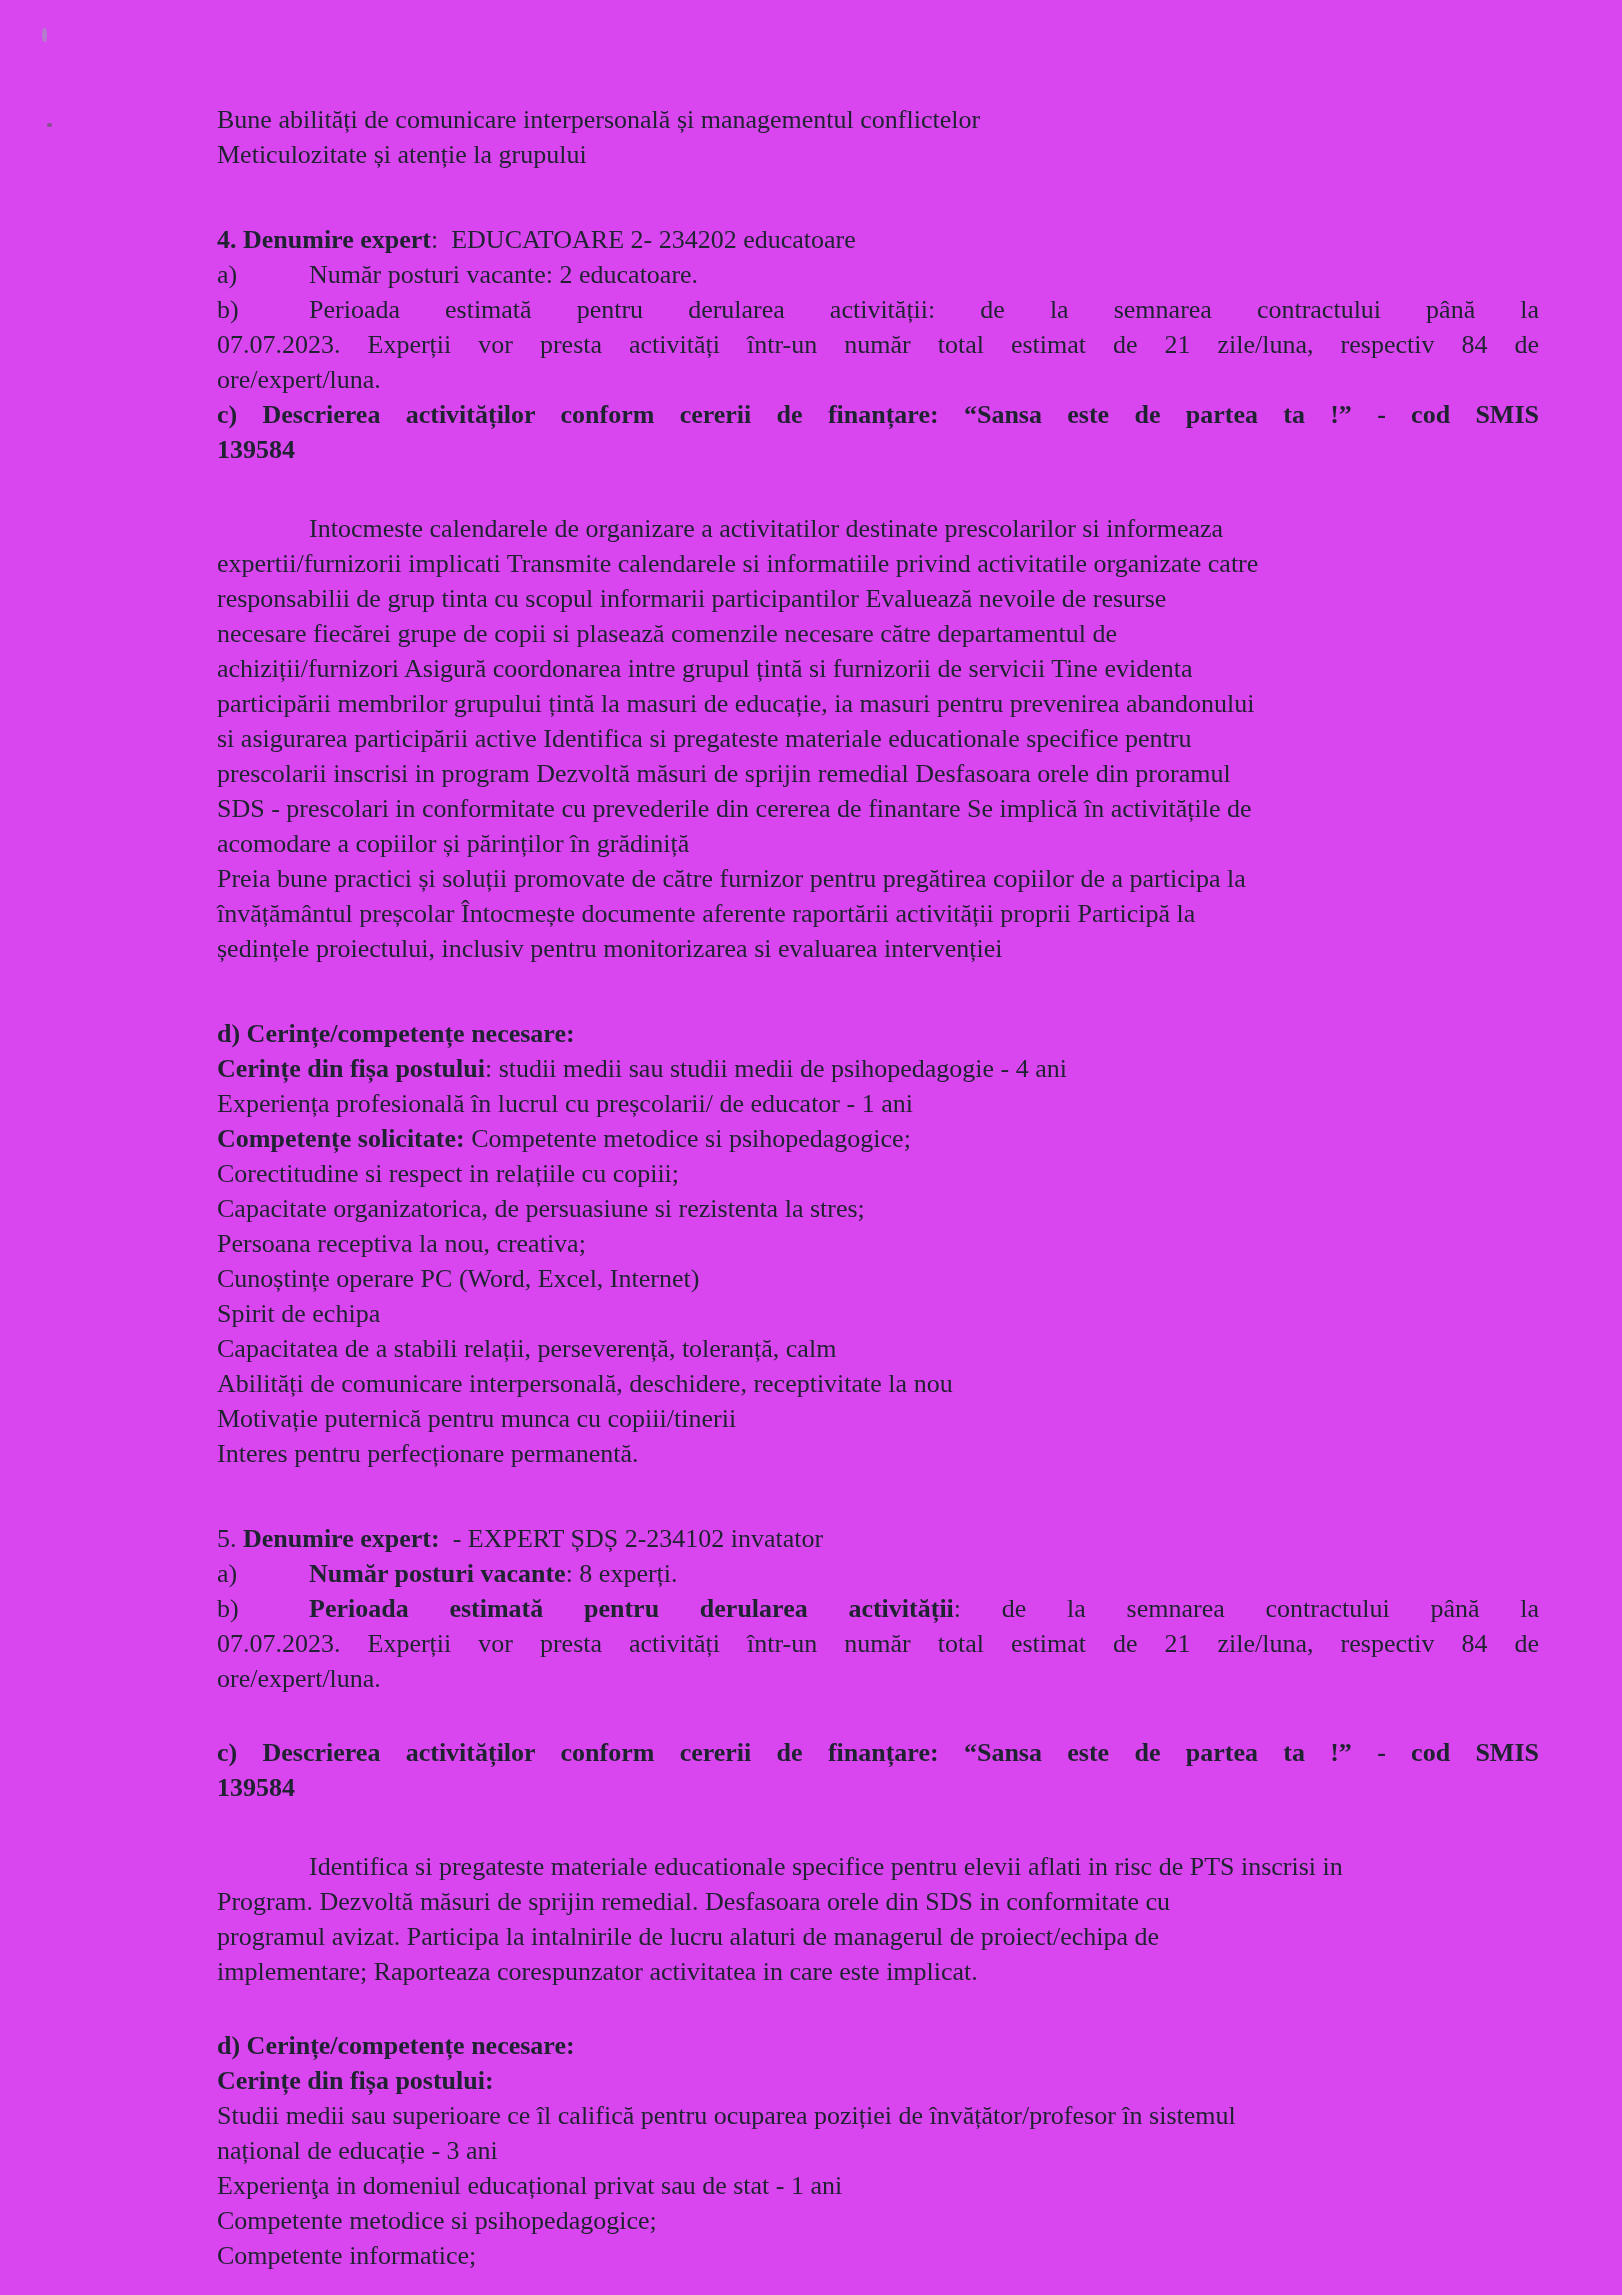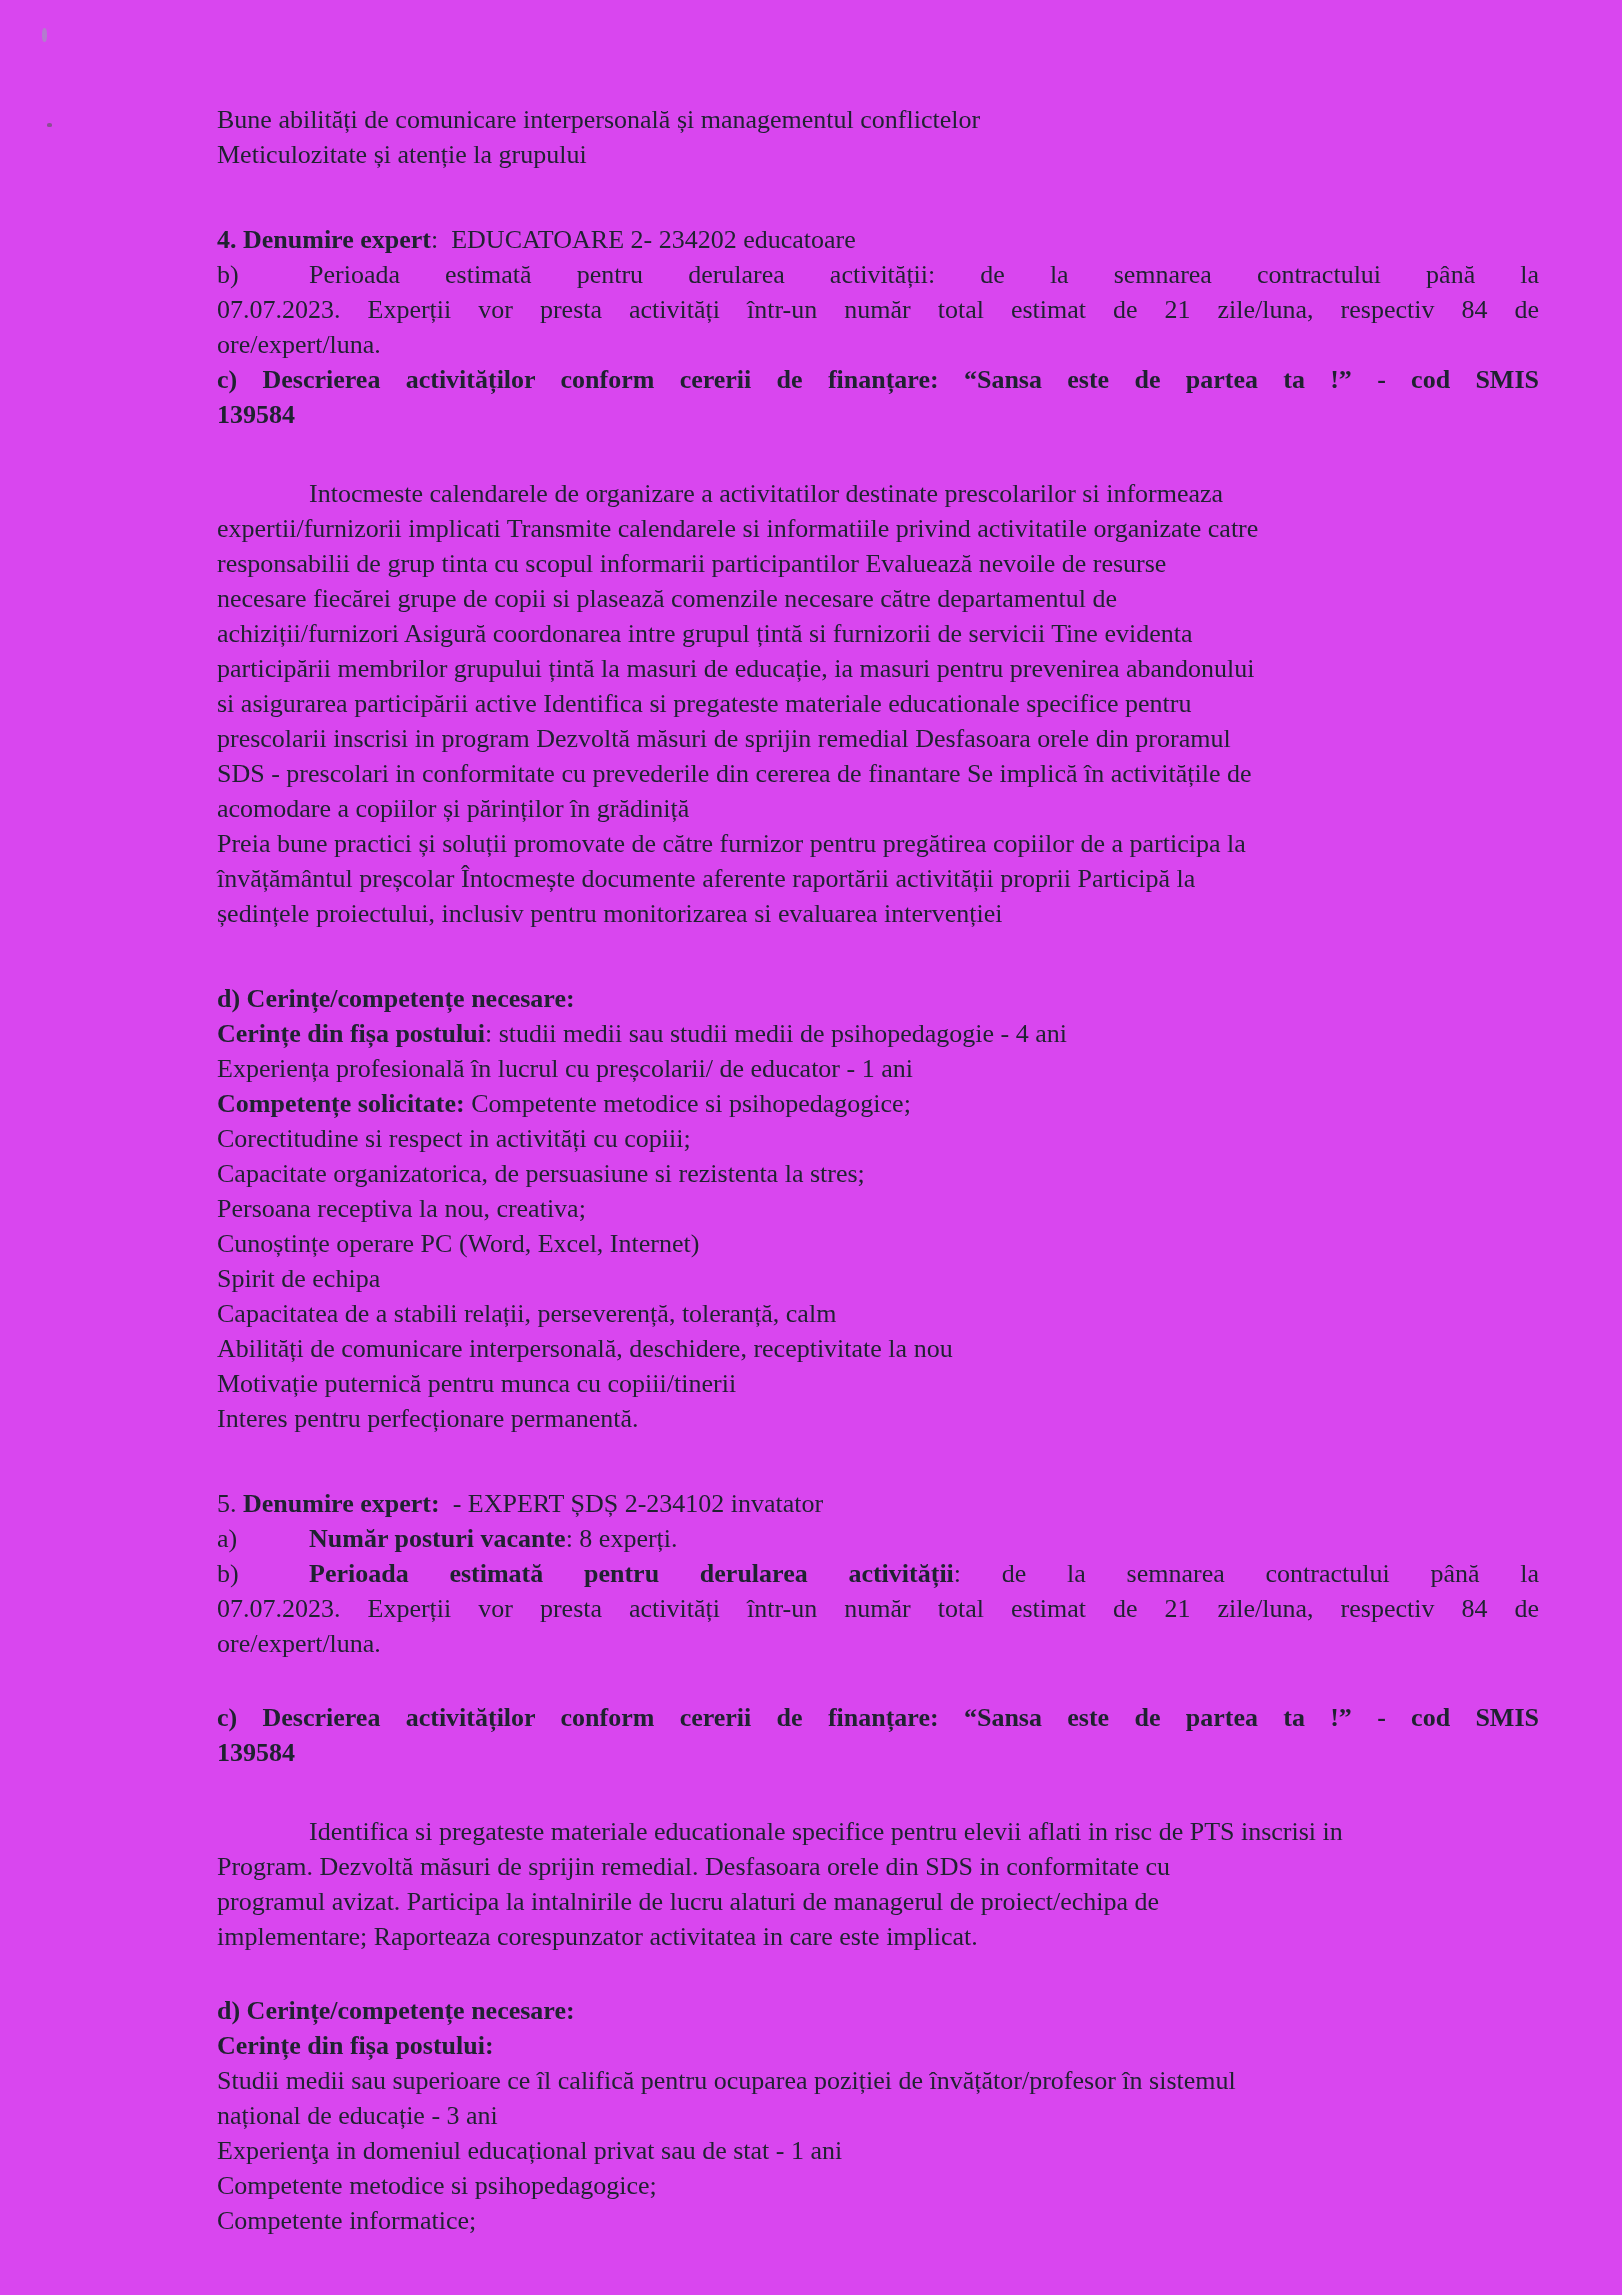--- a/index.html
+++ b/index.html
@@ -40,20 +40,23 @@
     </div>
 
     <div class="gap-l"></div>
 
     <div>
       <div class="line">
         <span class="b">4.</span>
         <span class="b">Denumire expert</span><span>:&nbsp; </span>
         <span>EDUCATOARE 2- 234202 educatoare</span>
       </div>
+      <div class="line">
+        <span class="lbl">a)</span><span>Număr posturi vacante: 2 educatoare.</span>
+      </div>
       <div class="line j">
         <span class="lbl">b)</span><span>Perioada estimată pentru derularea activității: de la semnarea contractului până la</span>
       </div>
       <div class="line j">07.07.2023. Experții vor presta activități într-un număr total estimat de 21 zile/luna, respectiv 84 de</div>
       <div class="line">ore/expert/luna.</div>
 
       <div class="line j sec-head">c) Descrierea activităților conform cererii de finanțare: “Sansa este de partea ta !” - cod SMIS</div>
       <div class="line sec-head">139584</div>
 
       <div>
@@ -76,21 +79,21 @@
 
       <div class="line sec-head">d)  Cerințe/competențe necesare:</div>
       <div class="line">
         <span class="b">Cerințe din fișa postului</span><span>: studii medii sau studii medii de psihopedagogie - 4 ani</span>
       </div>
       <div class="line">Experiența profesională în lucrul cu preșcolarii/ de educator - 1 ani</div>
       <div class="line">
         <span class="b">Competențe solicitate:</span><span> Competente metodice si psihopedagogice;</span>
       </div>
       <div>
-        <span class="line">Corectitudine si respect in activități cu copiii;</span>
+        <span class="line">Corectitudine si respect in relațiile cu copiii;</span>
         <span class="line">Capacitate organizatorica, de persuasiune si rezistenta la stres;</span>
         <span class="line">Persoana receptiva la nou, creativa;</span>
         <span class="line">Cunoștințe operare PC (Word, Excel, Internet)</span>
         <span class="line">Spirit de echipa</span>
         <span class="line">Capacitatea de a stabili relații, perseverență, toleranță, calm</span>
         <span class="line">Abilități de comunicare interpersonală, deschidere, receptivitate la nou</span>
         <span class="line">Motivație puternică pentru munca cu copiii/tinerii</span>
         <span class="line">Interes pentru perfecționare permanentă.</span>
       </div>
     </div>

